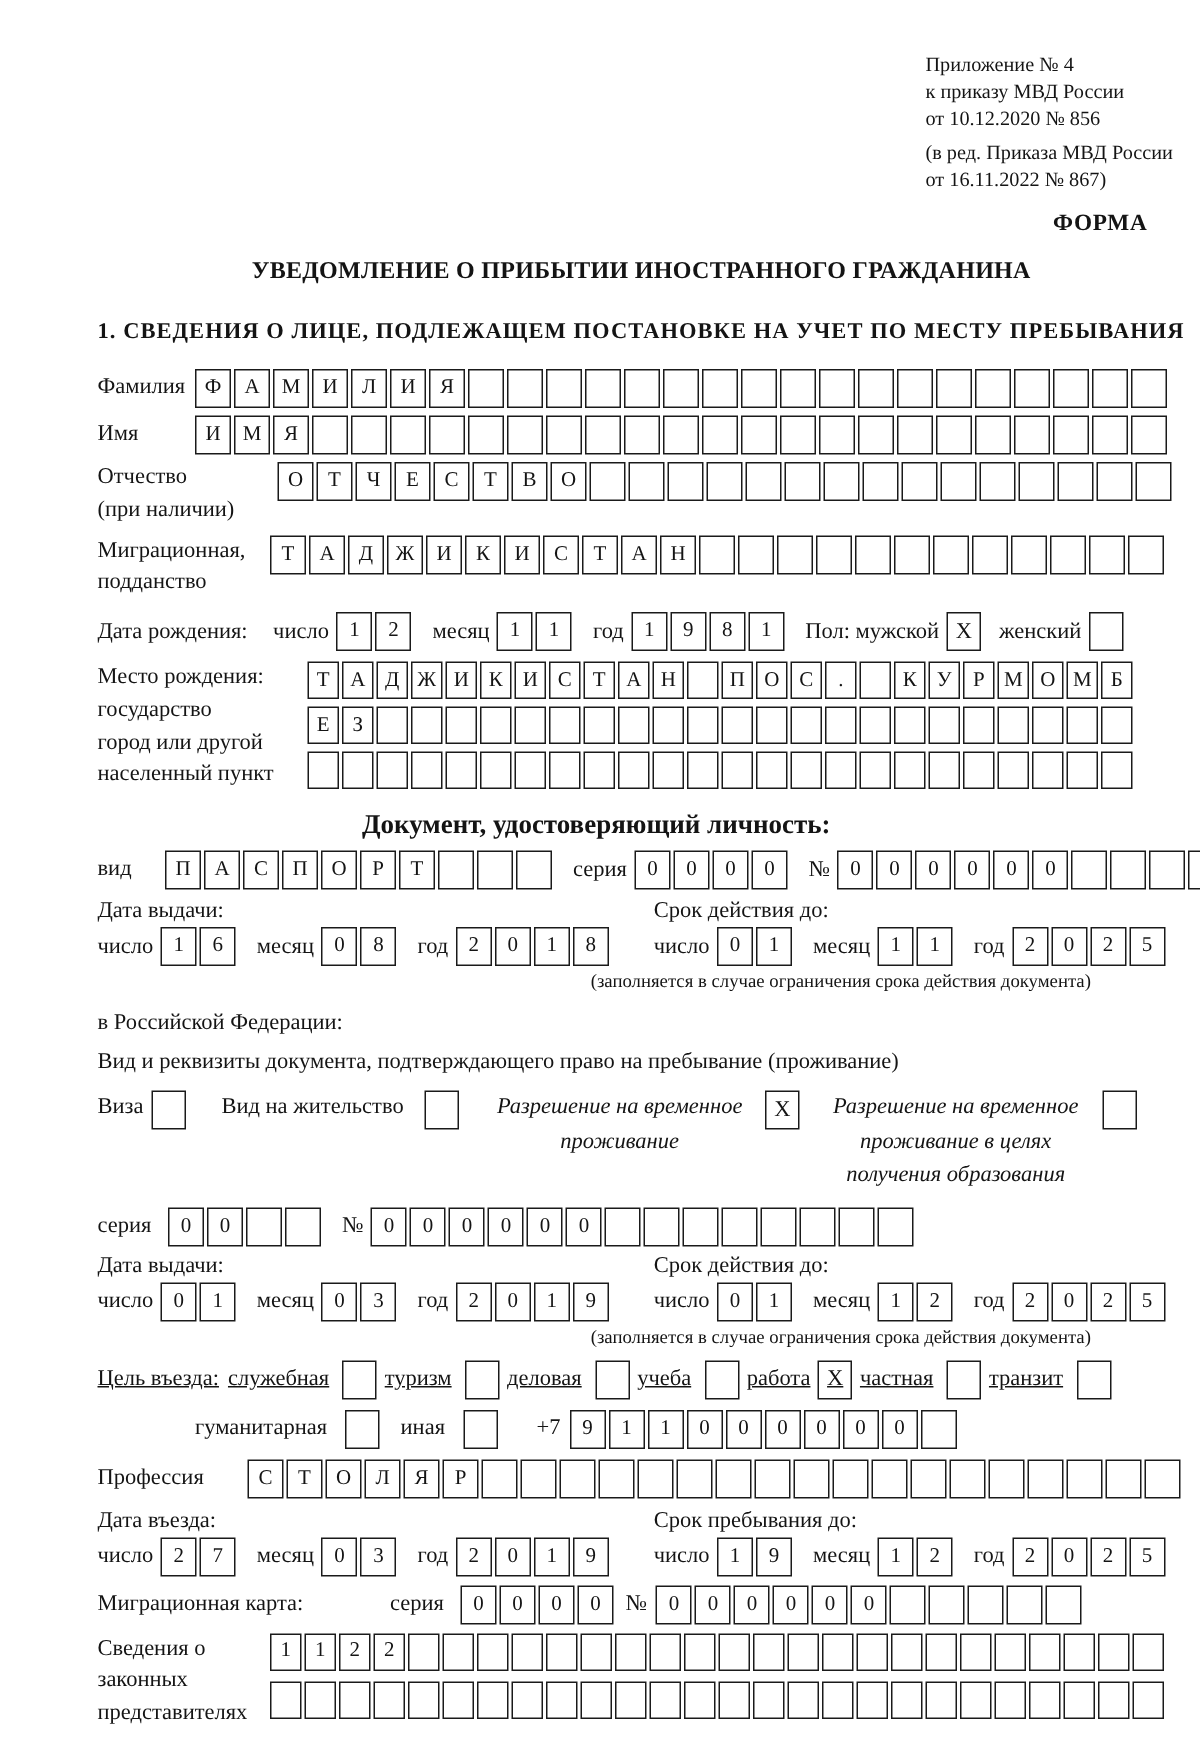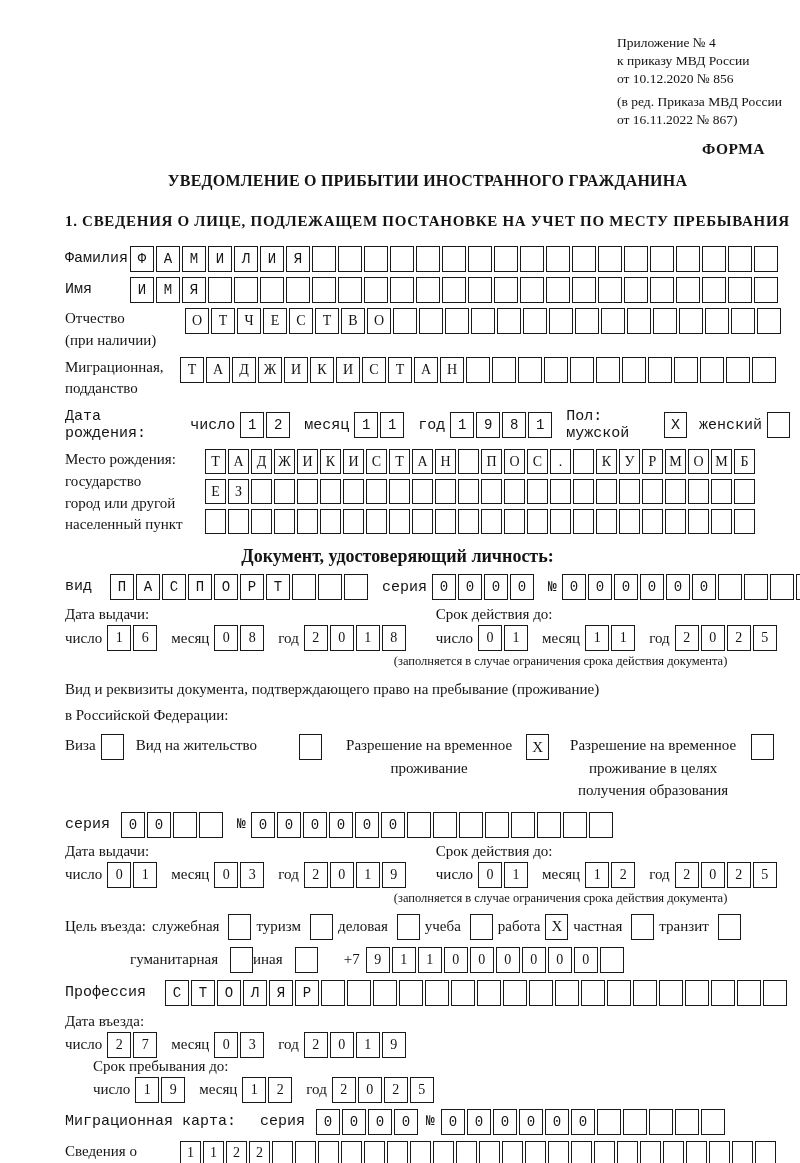--- a/index.html
+++ b/index.html
@@ -24,42 +24,42 @@
   }
   
   .hdr{margin-left:552px;font-size:13.5px;line-height:1.35;white-space:nowrap;}
   .hdr .amend{margin-top:4px;}
   .form-label{text-align:right;margin-right:25px;font-weight:bold;font-size:15.5px;margin-top:11px;letter-spacing:0.5px;}
   .title{text-align:center;font-weight:bold;font-size:16px;margin-top:11px;line-height:1.5;letter-spacing:0.2px;}
   .blank-line{display:inline-block;width:52px;border-bottom:2px solid #3a3a3a;height:0.95em;margin-left:10px;}
   .sec-heading{font-weight:bold;font-size:15px;letter-spacing:0.7px;margin-top:20px;margin-bottom:16px;}
   
   .frow{display:flex;align-items:flex-start;margin-bottom:5px;}
-  .frow.center{align-items:center;font-family:Liberation Mono, monospace;}
+  .frow.center{align-items:center;}
   .flabel{flex:0 0 auto;line-height:1.45;}
   .lw65{width:65px;} .lw120{width:120px;} .lw115{width:115px;} .lw140{width:140px;} .lw100{width:100px;}
   .mb2{margin-bottom:2px;}
   .doc-heading{text-align:center;font-weight:bold;font-size:18px;margin:8px 60px 7px 0;}
   .ml{margin-left:12px;margin-right:5px;}
   .mr5{margin-right:5px;}
   
   .daterow{display:flex;align-items:flex-start;margin-bottom:4px;}
   .dgroup{display:inline-block;}
   .dtitle{margin-bottom:2px;font-family:Liberation Serif, serif;}
   .dfields{display:flex;align-items:center;}
   .dl{margin-right:5px;}
   .dl+.boxes{margin-right:0;}
   .dspace{margin-left:12px;}
   .dnote{font-size:12.5px;margin-top:3px;margin-left:-42px;white-space:nowrap;}
   .rgap{margin-left:28px;}
   
   .optrow{display:flex;align-items:flex-start;margin:6px 0 10px 0;}
   .optitem{display:flex;align-items:flex-start;}
   .optitem .txt{line-height:1.5;}
-  .optitem .txt.c{text-align:center;}
+  .optitem .txt.c{text-align:center;font-style:italic;}
   .purpose-line{display:flex;align-items:center;margin-bottom:7px;flex-wrap:nowrap;}
   .plabel{margin-right:6px;}
   .pgap{margin-left:9px;margin-right:5px;}
 </style>
 </head>
 <body>
 
 <div class="hdr">
   <div>Приложение № 4</div>
   <div>к приказу МВД России</div>
@@ -396,30 +396,30 @@
           <span class="cbox">0</span>
           <span class="cbox">2</span>
           <span class="cbox">5</span>
         </span>
     </div>
     <div class="dnote">(заполняется в случае ограничения срока действия документа)</div>
   </div>
 </div>
 
 <div style="margin-top:8px;line-height:1.7;">
+  <div>в Российской Федерации:</div>
   <div>Вид и реквизиты документа, подтверждающего право на пребывание (проживание)</div>
-  <div>в Российской Федерации:</div>
 </div>
 
 <div class="optrow">
   <div class="optitem">
     <span class="txt">Виза</span>
     <span class="chk" style="margin-left:5px;"></span>
   </div>
-  <div class="optitem" style="margin-left:12px;gap:28px;">
+  <div class="optitem" style="margin-left:24px;">
     <span class="txt">Вид на жительство</span>
     <span class="chk" style="margin-left:14px;"></span>
   </div>
   <div class="optitem" style="margin-left:18px;">
     <span class="txt c" style="width:178px;">
       <span>Разрешение на временное</span><br>
       <span>проживание</span>
     </span>
     <span class="chk" style="margin-left:8px;">Х</span>
   </div>
@@ -501,42 +501,42 @@
           <span class="cbox">2</span>
           <span class="cbox">0</span>
           <span class="cbox">2</span>
           <span class="cbox">5</span>
         </span>
     </div>
     <div class="dnote">(заполняется в случае ограничения срока действия документа)</div>
   </div>
 </div>
 
-<div class="purpose-line" style="margin-top:8px;">
+<div class="purpose-line" style="margin-top:8px;text-decoration:underline;">
   <span class="plabel">Цель въезда:</span>
   <span>служебная</span>
   <span class="chk pgap"></span>
   <span>туризм</span>
   <span class="chk pgap"></span>
   <span>деловая</span>
   <span class="chk pgap"></span>
   <span>учеба</span>
   <span class="chk pgap"></span>
   <span>работа</span>
   <span class="chk" style="margin-left:5px;margin-right:5px;">Х</span>
   <span>частная</span>
   <span class="chk pgap"></span>
   <span>транзит</span>
   <span class="chk pgap"></span>
 </div>
 
 <div class="purpose-line">
   <span style="margin-left:65px;">гуманитарная</span>
   <span class="chk" style="margin-left:12px;"></span>
-  <span style="">иная</span>
+  <span style="margin-left:14px;">иная</span>
   <span class="chk" style="margin-left:12px;"></span>
   <span style="margin-left:26px;margin-right:6px;">+7</span>
   <span class="boxes">
       <span class="cbox">9</span>
       <span class="cbox">1</span>
       <span class="cbox">1</span>
       <span class="cbox">0</span>
       <span class="cbox">0</span>
       <span class="cbox">0</span>
       <span class="cbox">0</span>
@@ -569,21 +569,21 @@
       <span class="cbox"></span>
       <span class="cbox"></span>
       <span class="cbox"></span>
       <span class="cbox"></span>
       <span class="cbox"></span>
       <span class="cbox"></span>
       <span class="cbox"></span>
     </div>
 </div>
 
-<div class="daterow" style="margin-top:7px;flex-direction:column;">
+<div class="daterow" style="margin-top:7px;">
   <div class="dgroup">
     <div class="dtitle">Дата въезда:</div>
     <div class="dfields">
       <span class="dl">число</span>
       <span class="boxes">
           <span class="cbox">2</span>
           <span class="cbox">7</span>
         </span>
       <span class="dl dspace">месяц</span>
       <span class="boxes">

